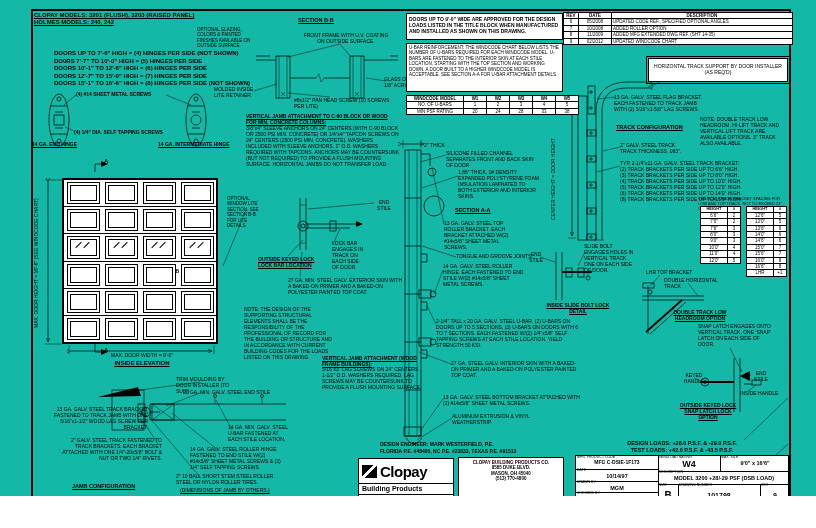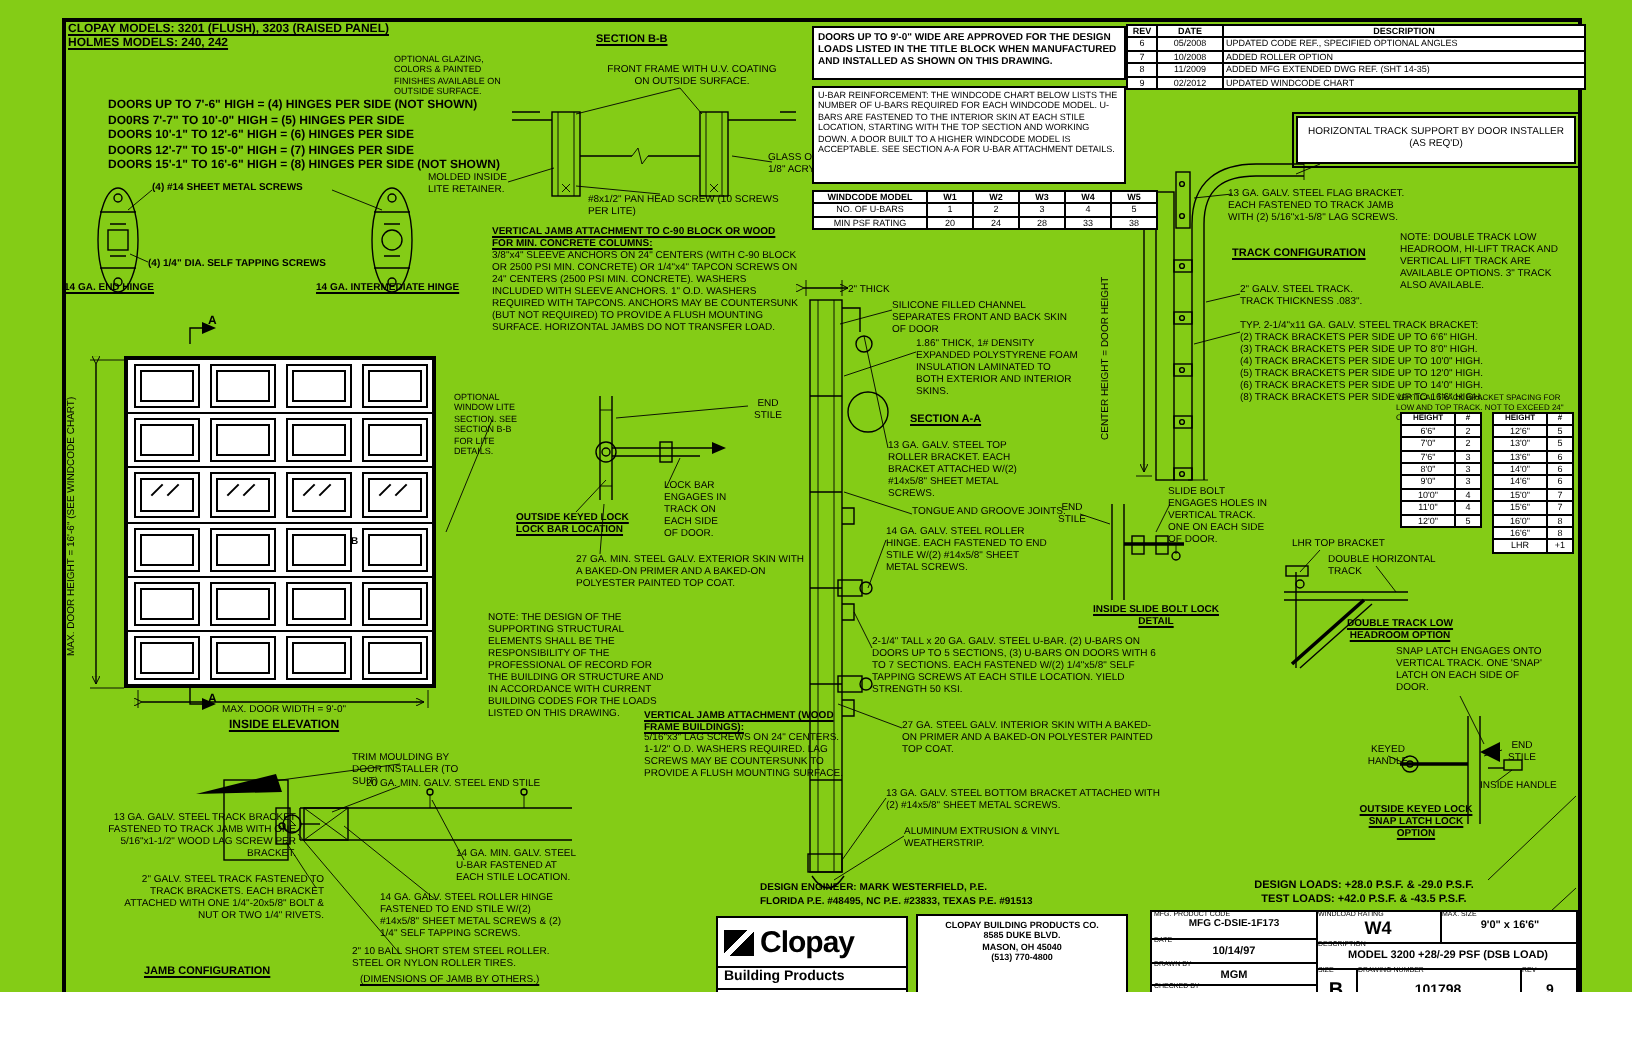--- a/index.html
+++ b/index.html
@@ -1,16 +1,16 @@
 <!DOCTYPE html>
 <html><head>
 <meta charset="utf-8">
 <style>
   html,body{margin:0;padding:0;background:#fff;}
-  #sheet{position:relative;width:816px;height:496px;background:#84cc16;color:#000;overflow:hidden;
+  #sheet{position:relative;width:816px;height:496px;background:#14b8a6;color:#000;overflow:hidden;
          font-family:"Liberation Sans",sans-serif;}
   #frame{position:absolute;left:31px;top:9px;width:756px;height:493px;border:2px solid #000;}
   .l{position:absolute;font:5px/1.2 "Liberation Sans",sans-serif;color:#000;}
   .b{font-weight:bold}.u{text-decoration:underline}.c{text-align:center}.r{text-align:right}
   .f6{font-size:6px}.f55{font-size:5.5px}.f45{font-size:4.5px}.f4{font-size:4px}
   .pl{white-space:pre-line}
   .vert{position:absolute;writing-mode:vertical-rl;transform:rotate(180deg);
         font:5px/1.1 "Liberation Sans",sans-serif;text-align:center;}
   .box{position:absolute;border:1px solid #000;box-sizing:border-box;background:#fff;}
   .dbl{outline:1px solid #000;outline-offset:1px;}

